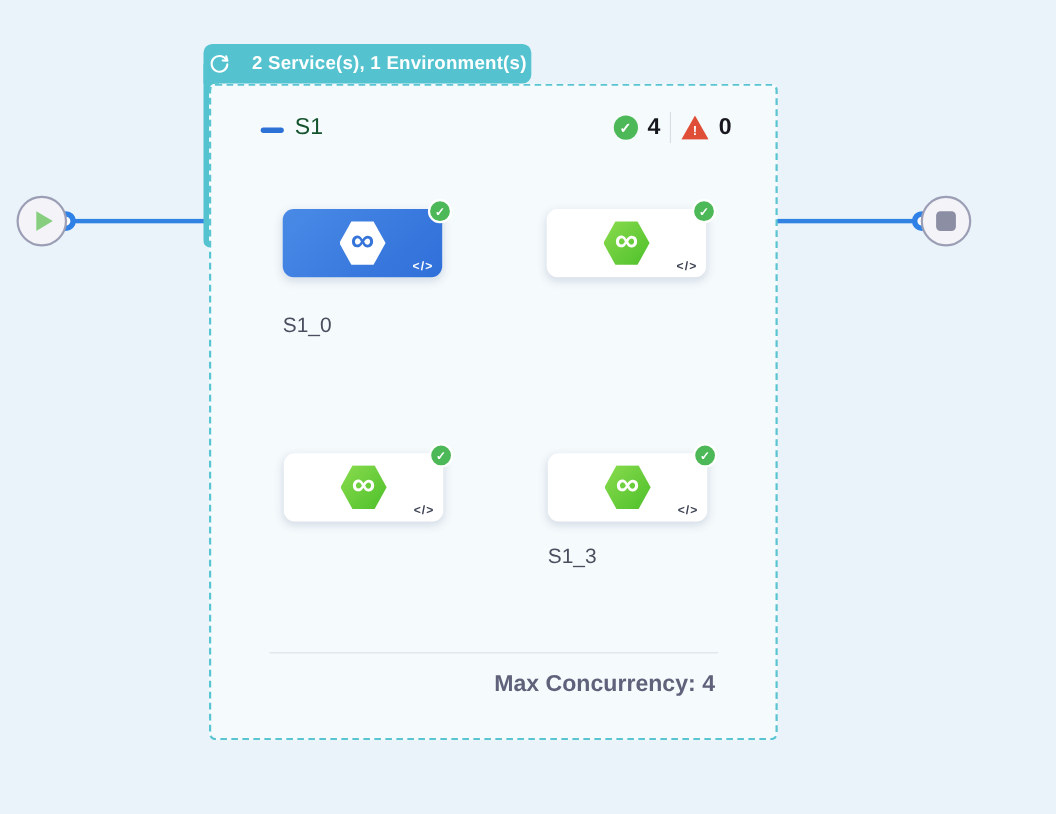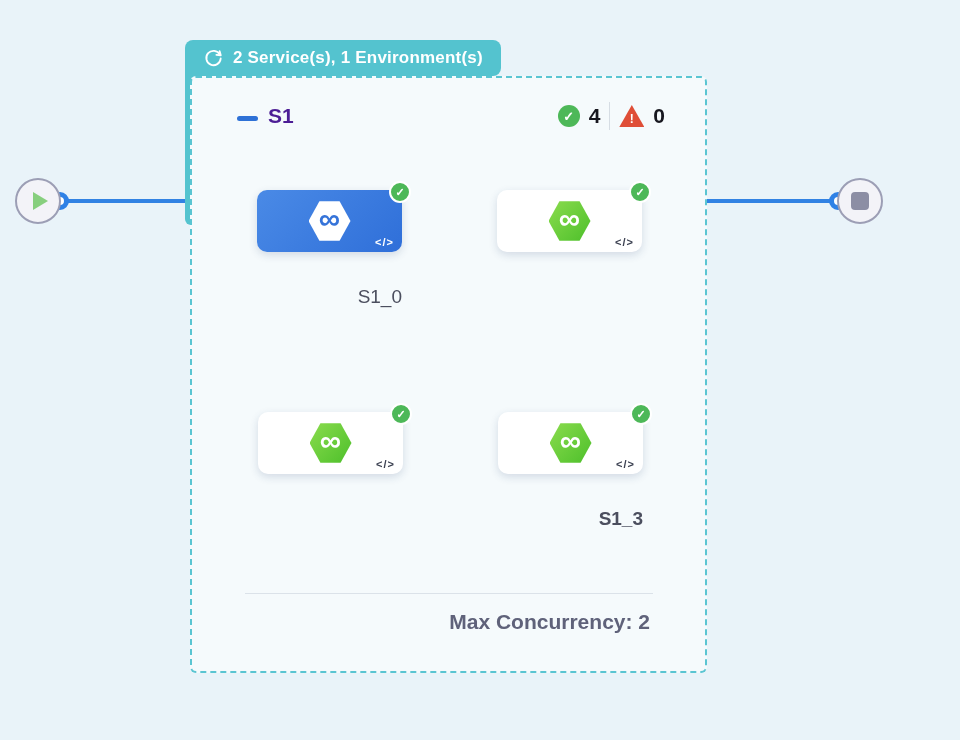--- a/index.html
+++ b/index.html
@@ -39,41 +39,41 @@
   .port-right { left:829px; }
 
   
   .loop-strip {
     position:absolute; left:185px; top:58px; width:14px; height:167px;
     background:#54c3cf; border-radius:0 0 6px 6px; z-index:1;
   }
   .loop-badge {
     position:absolute; left:185px; top:40px; height:36px; z-index:3;
     background:#54c3cf; border-radius:8px 8px 8px 0;
-    display:flex; align-items:center; gap:9px; padding:0 18px;
+    display:flex; align-items:center; gap:19px; padding:0 4px;
     color:#ffffff; font-size:17px; font-weight:600; letter-spacing:.2px;
     cursor:pointer;
   }
   .loop-badge svg { display:block; }
 
   
   .stage-box {
     position:absolute; left:190px; top:76px; width:517px; height:597px;
     background:#f5fafc; border:2px dashed #5ac5d2; border-radius:6px;
     z-index:2;
   }
 
   
   .collapse-bar {
     position:absolute; left:45px; top:38px; width:21px; height:5px;
     border-radius:3px; background:#2e71d6; cursor:pointer;
   }
   .stage-name {
     position:absolute; left:76px; top:26px;
-    font-size:21px; font-weight:700; color:#4c1d95;
+    font-size:21px; font-weight:400; color:#14532d;
   }
   .status-cluster {
     position:absolute; right:40px; top:24px;
     display:flex; align-items:center; gap:9px;
   }
   .status-count { font-size:21px; font-weight:600; color:#17171f; }
   .status-divider { width:1px; height:28px; background:#d6dde4; }
   .check-circle {
     width:22px; height:22px; border-radius:50%; background:#4db858;
     color:#fff; font-size:13px; font-weight:700;
@@ -121,27 +121,27 @@
     color:#fff; font-size:11px; font-weight:700;
     display:flex; align-items:center; justify-content:center;
   }
   .code-glyph {
     position:absolute; right:8px; bottom:4px;
     font-size:11px; font-weight:700; letter-spacing:1px; color:#3c4151;
   }
   .svc-card.selected .code-glyph { color:#ffffff; }
 
   .svc-label {
-    position:absolute; width:145px; text-align:right;
+    position:absolute; width:145px; text-align:left;
     font-size:19px; color:#4b4e5e;
   }
   .label-0 { left:65px;  top:208px; }
   .label-1 { left:305px; top:208px; }
   .label-2 { left:66px;  top:430px; }
-  .label-3 { left:306px; top:430px;font-weight:bold; }
+  .label-3 { left:306px; top:418px; }
 
   
   .footer-divider {
     position:absolute; left:53px; top:515px; width:408px; height:1px;
     background:#dbe2e9;
   }
   .max-concurrency {
     position:absolute; right:55px; top:532px;
     font-size:21px; font-weight:700; color:#5f627a;
   }
@@ -217,21 +217,21 @@
       <div class="card-check">
           <span>✓</span>
         </div>
       <div class="code-glyph">&lt;/&gt;</div>
     </div>
 
     <div class="svc-label label-0">S1_0</div>
     <div class="svc-label label-3">S1_3</div>
 
     <div class="footer-divider"></div>
-    <div class="max-concurrency">Max Concurrency: 2</div>
+    <div class="max-concurrency">Max Concurrency: 4</div>
   </div>
 
   <div class="loop-badge">
     <svg width="21" height="21" viewBox="0 0 24 24">
       <path d="M19.2 7.5 A 8.2 8.2 0 1 0 20.2 12" fill="none" stroke="#ffffff" stroke-width="2.1" stroke-linecap="round"></path>
       <path d="M15.3 7.9 L 20.3 8.3 L 19.0 3.6" fill="none" stroke="#ffffff" stroke-width="2.1" stroke-linecap="round" stroke-linejoin="round"></path>
     </svg>
     <span>2 Service(s), 1 Environment(s)</span>
   </div>
 

